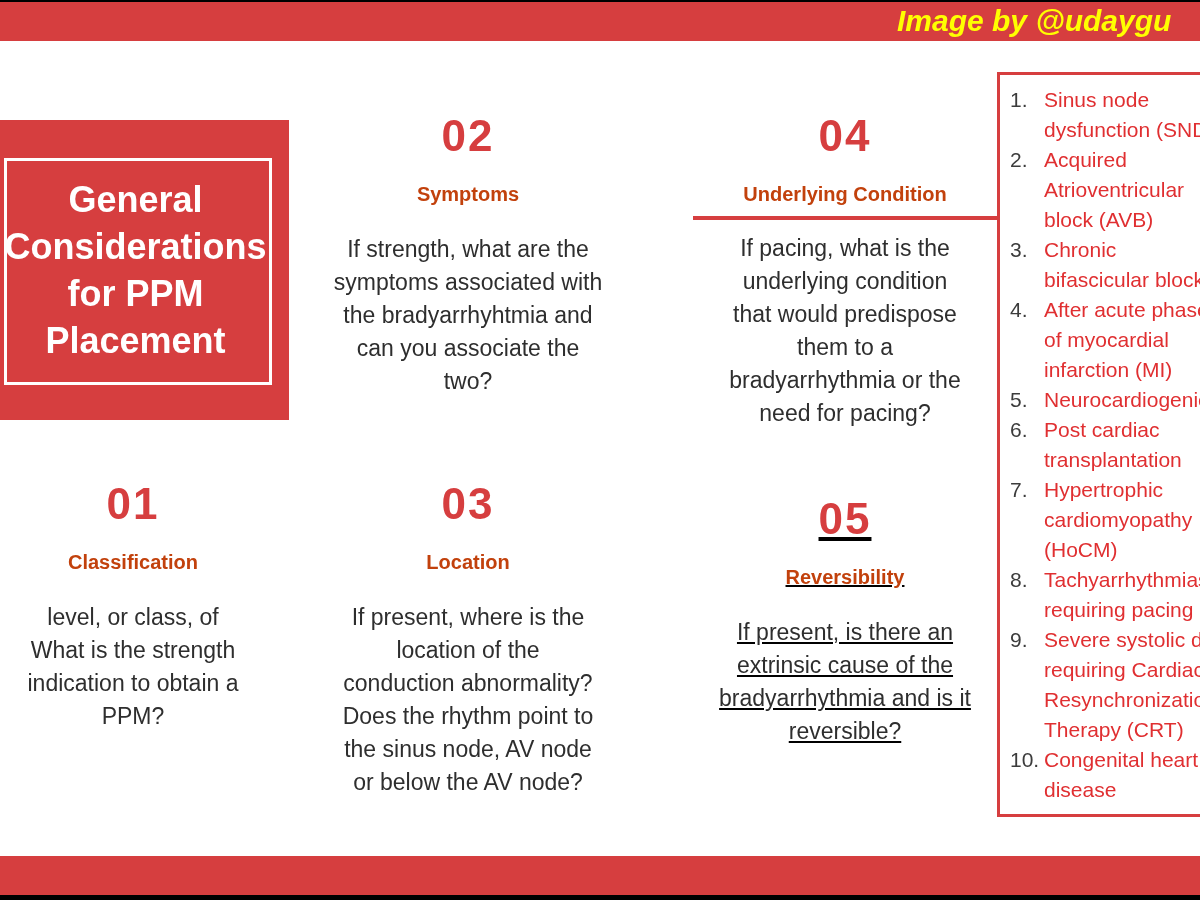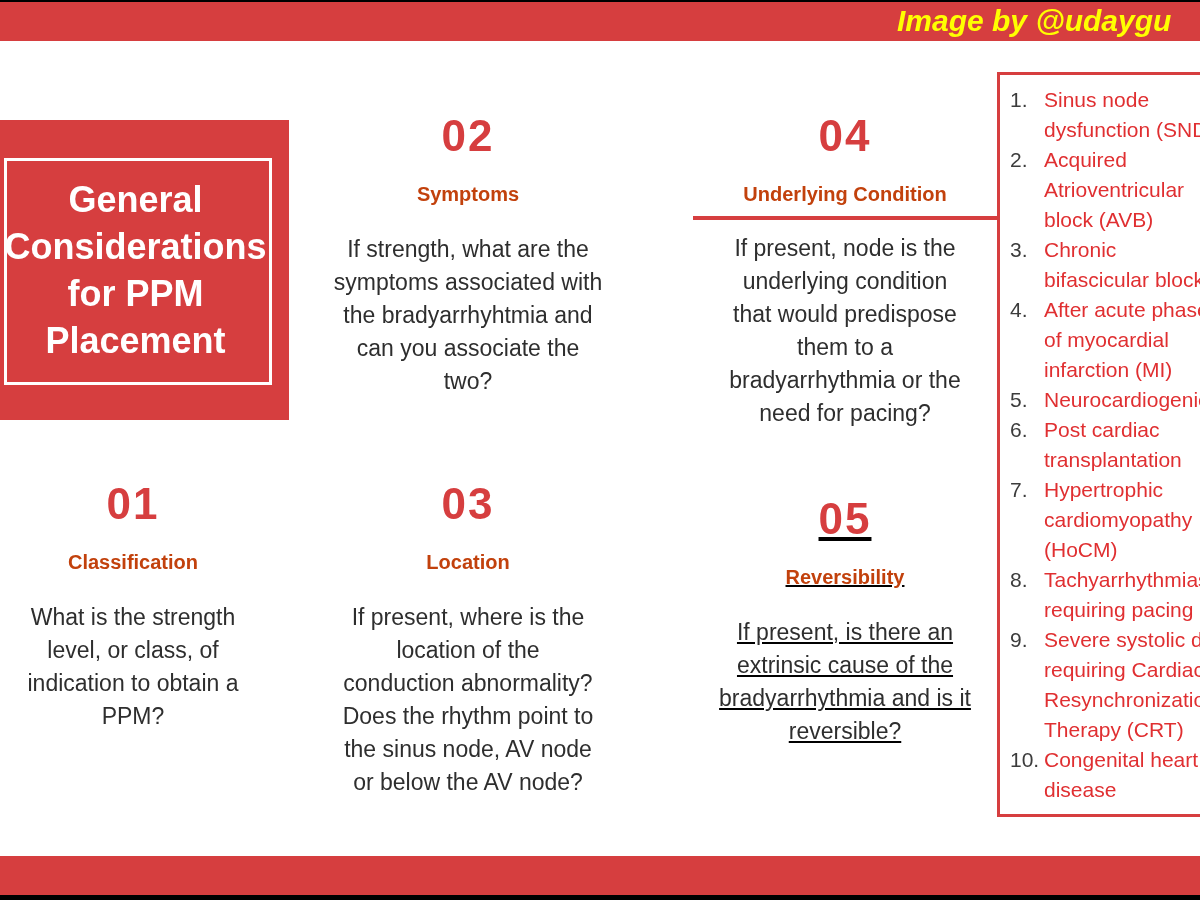--- a/index.html
+++ b/index.html
@@ -105,35 +105,35 @@
       <div>can you associate the</div>
       <div>two?</div>
     </div>
 </div>
 
 <div class="section sec-04">
   <div class="sec-num">04</div>
   <div class="sec-heading">Underlying Condition</div>
   <div class="sec-underline"></div>
   <div class="sec-body">
-      <div>If present, node is the</div>
+      <div>If pacing, what is the</div>
       <div>underlying condition</div>
       <div>that would predispose</div>
       <div>them to a</div>
       <div>bradyarrhythmia or the</div>
       <div>need for pacing?</div>
     </div>
 </div>
 
 <div class="section sec-01">
   <div class="sec-num">01</div>
   <div class="sec-heading">Classification</div>
   <div class="sec-body">
+      <div>level, or class, of</div>
       <div>What is the strength</div>
-      <div>level, or class, of</div>
       <div>indication to obtain a</div>
       <div>PPM?</div>
     </div>
 </div>
 
 <div class="section sec-03">
   <div class="sec-num">03</div>
   <div class="sec-heading">Location</div>
   <div class="sec-body">
       <div>If present, where is the</div>

